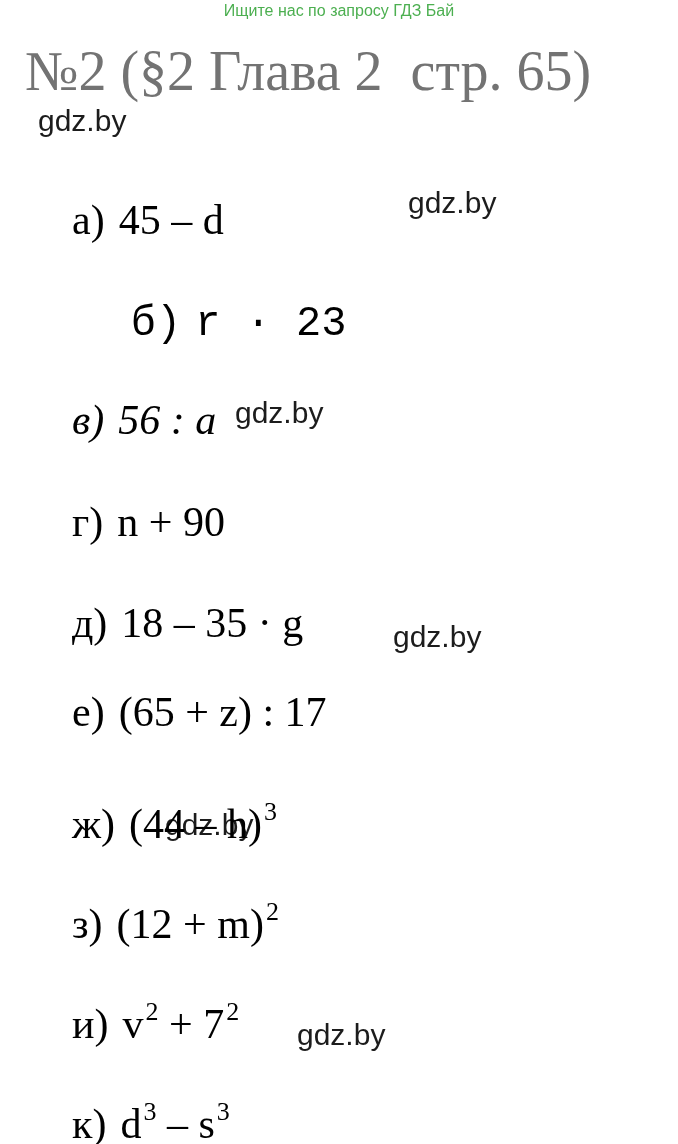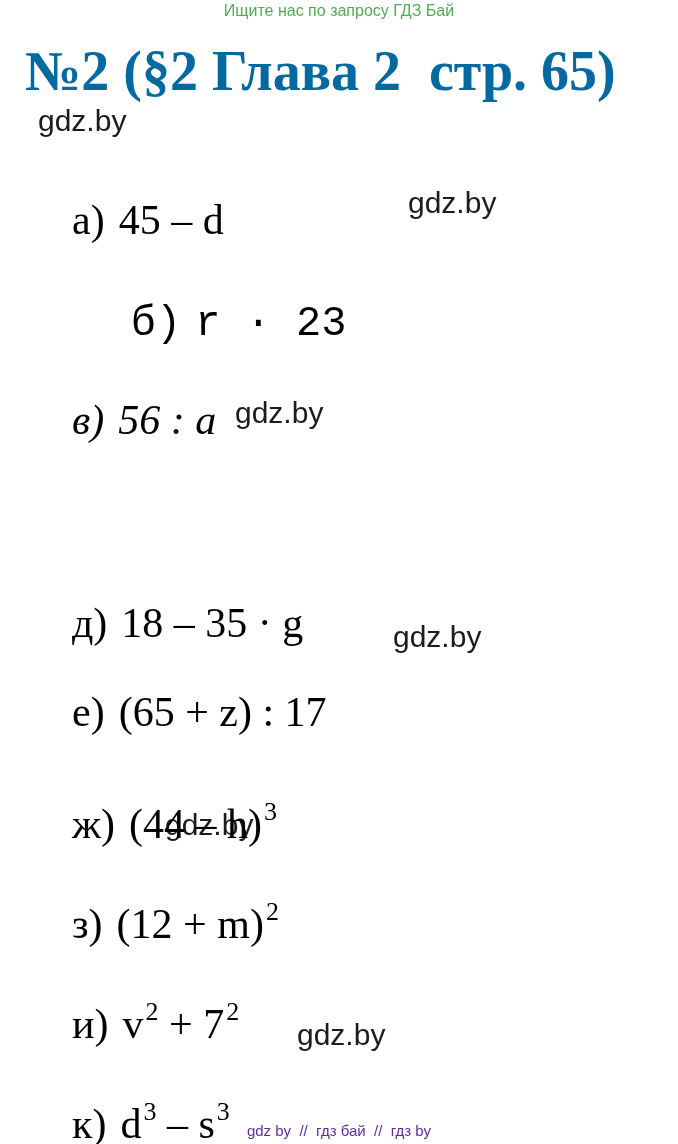--- a/index.html
+++ b/index.html
@@ -20,25 +20,25 @@
     font-size: 16px;
     font-weight: 500;
     color: #4caf50;
     white-space: pre;
   }
   .title {
     position: absolute;
     top: 42px; left: 25px;
     font-family: "Liberation Serif", serif;
     font-size: 56px;
-    font-weight: bold;
+    font-weight: normal;
     line-height: 1.05;
     letter-spacing: 0px;
     white-space: pre;
-    color: #0369a1;
+    color: #737373;
   }
   .line {
     position: absolute;
     left: 30px;
     font-size: 42px;
     line-height: 1.1;
     white-space: pre;
     color: #000000;
   }
   .line .lbl { margin-right: 14px; }
@@ -85,20 +85,23 @@
   </div>
 
   <div class="line" style="top:250px;font-family:Liberation Mono, monospace;">
     <span class="lbl">б)</span><span>r · 23</span><span class="sup"></span>
   </div>
 
   <div class="line" style="top:348px;font-style:italic;">
     <span class="lbl">в)</span><span>56 : a</span><span class="sup"></span>
   </div>
 
+  <div class="line" style="top:450px;">
+    <span class="lbl">г)</span><span>n + 90</span><span class="sup"></span>
+  </div>
 
   <div class="line" style="top:551px;">
     <span class="lbl">д)</span><span>18 – 35 · g</span><span class="sup"></span>
   </div>
 
   <div class="line" style="top:640px;">
     <span class="lbl">е)</span><span>(65 + z) : 17</span><span class="sup"></span>
   </div>
 
   <div class="line" style="top:752px;">
@@ -110,15 +113,14 @@
   </div>
 
   <div class="line" style="top:952px;">
     <span class="lbl">и)</span><span>v</span><span class="sup">2</span><span> + 7</span><span class="sup">2</span>
   </div>
 
   <div class="line" style="top:1052px;">
     <span class="lbl">к)</span><span>d</span><span class="sup">3</span><span> – s</span><span class="sup">3</span>
   </div>
 
-  <div class="footer">gdz by  //  гдз бай  //  гдз by</div>
 
 </div>
 
 </body></html>

